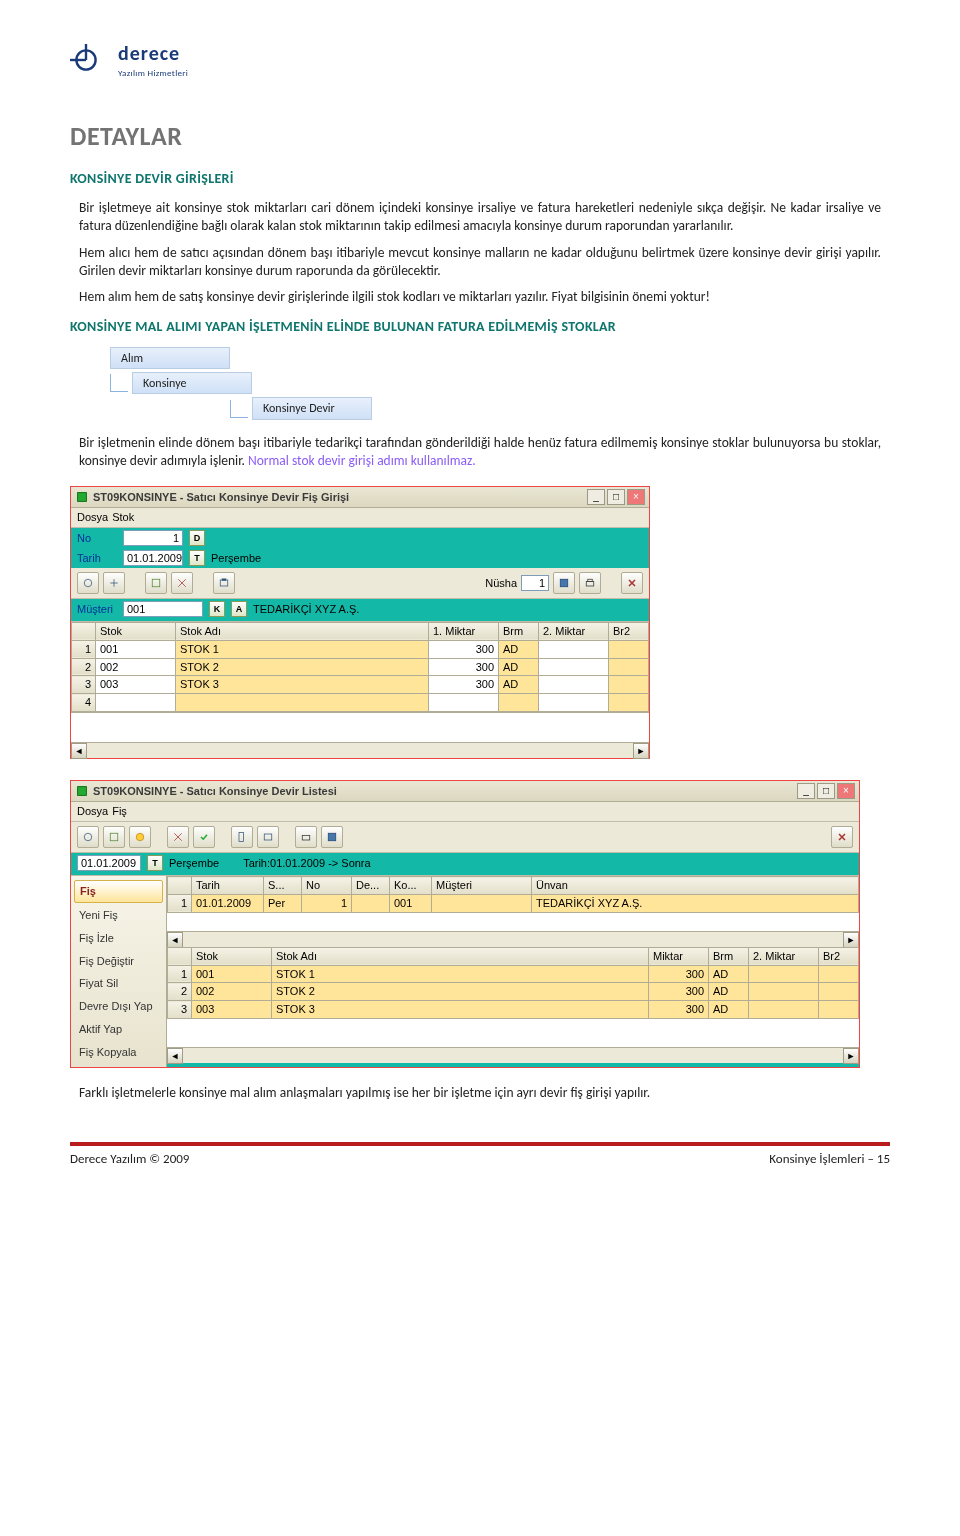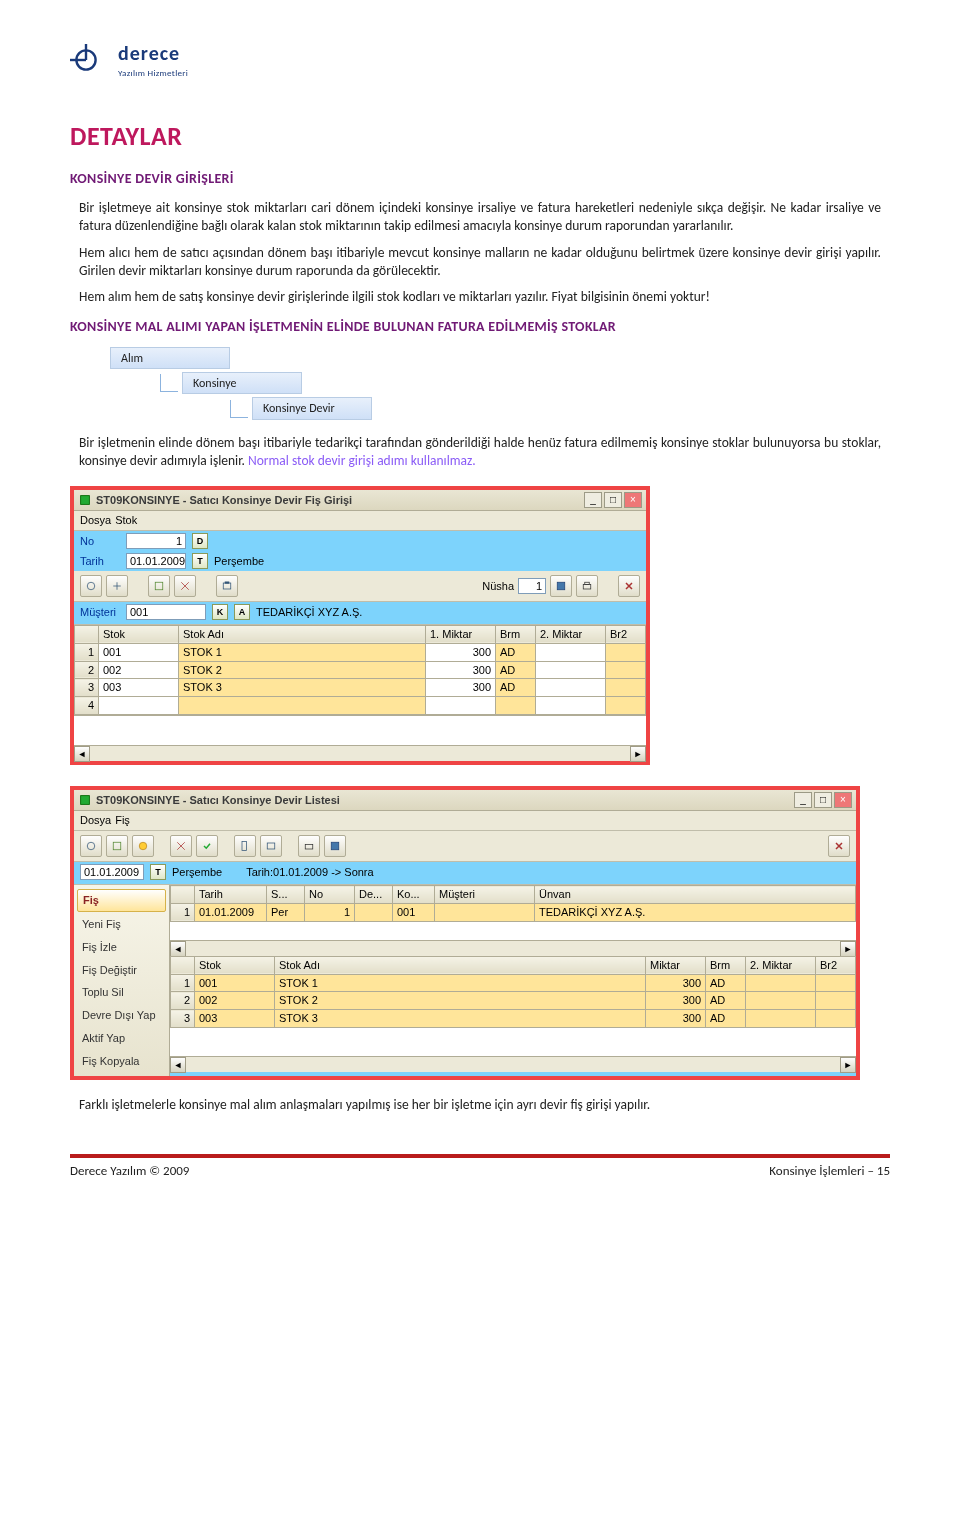--- a/index.html
+++ b/index.html
@@ -16,40 +16,40 @@
   .logo {
     display: flex;
     align-items: center;
     gap: 16px;
     margin-bottom: 40px;
   }
   .logo-svg { width: 32px; height: 32px; }
   .logo-text { display: flex; flex-direction: column; color: #1a3a7a; }
   .logo-brand { font-size: 20px; font-weight: bold; letter-spacing: 1px; }
   .logo-sub { font-size: 9px; letter-spacing: 0.3px; }
-  h1.title { color: #be185d; font-size: 26px; font-weight: bold; margin: 30px 0 16px 0; letter-spacing: 0.5px; }
-  h2.sub { color: #701a75; font-size: 14px; font-weight: bold; margin: 12px 0 10px 0; letter-spacing: 0.3px;}
+  h1.title { color: #737373; font-size: 26px; font-weight: bold; margin: 30px 0 16px 0; letter-spacing: 0.5px; }
+  h2.sub { color: #0f766e; font-size: 14px; font-weight: bold; margin: 12px 0 10px 0; letter-spacing: 0.3px;}
   p { margin: 8px 9px; text-align: justify; }
   .red { color: #8b5cf6; }
   .tree { margin: 10px 0 14px 40px; }
   .tree-row { display: flex; align-items: center; margin: 3px 0; }
   .tree-bar {
     background: linear-gradient(#e8f0fb, #cfe0f7);
     border: 1px solid #b8cce4;
     padding: 2px 10px;
     font-size: 12px;
     min-width: 120px;
   }
   .tree-connector {
     width: 18px; height: 18px; border-left: 1px solid #8cb3de; border-bottom: 1px solid #8cb3de; margin-right: 4px;
   }
   
   .win {
-    background: #7dd3fc;
-    border: 4px solid #ef4444;
+    background: #14b8a6;
+    border: 1px solid #ef4444;
     font-family: Tahoma, Arial, sans-serif;
     font-size: 11px;
     margin: 16px 0;
     color: #000;
   }
   .titlebar {
     display: flex; align-items: center; justify-content: space-between;
     background: linear-gradient(#e9e6d4, #dcd7bf);
     border-bottom: 1px solid #b0ac96;
     padding: 2px 4px;
@@ -111,21 +111,21 @@
 <p>Bir işletmeye ait konsinye stok miktarları cari dönem içindeki konsinye irsaliye ve fatura hareketleri nedeniyle sıkça değişir. Ne kadar irsaliye ve fatura düzenlendiğine bağlı olarak kalan stok miktarının takip edilmesi amacıyla konsinye durum raporundan yararlanılır.</p>
 <p>Hem alıcı hem de satıcı açısından dönem başı itibariyle mevcut konsinye malların ne kadar olduğunu belirtmek üzere konsinye devir girişi yapılır. Girilen devir miktarları konsinye durum raporunda da görülecektir.</p>
 <p>Hem alım hem de satış konsinye devir girişlerinde ilgili stok kodları ve miktarları yazılır. Fiyat bilgisinin önemi yoktur!</p>
 
 <h2 class="sub">KONSİNYE MAL ALIMI YAPAN İŞLETMENİN ELİNDE BULUNAN FATURA EDİLMEMİŞ STOKLAR</h2>
 
 <div class="tree">
   <div class="tree-row">
     <div class="tree-bar">Alım</div>
   </div>
-  <div class="tree-row" style="margin-left:50px;">
+  <div class="tree-row" style="">
     <div class="tree-connector"></div>
     <div class="tree-bar">Konsinye</div>
   </div>
   <div class="tree-row" style="margin-left:120px;">
     <div class="tree-connector"></div>
     <div class="tree-bar">Konsinye Devir</div>
   </div>
 </div>
 
 <p>
@@ -368,21 +368,21 @@
     <span style="margin-right:18px;">Perşembe</span>
     <span>Tarih:01.01.2009 -&gt; Sonra</span>
   </div>
 
   <div class="body-flex">
     <div class="sidebar">
       <div class="side-item active">Fiş</div>
       <div class="side-item">Yeni Fiş</div>
       <div class="side-item">Fiş İzle</div>
       <div class="side-item">Fiş Değiştir</div>
-      <div class="side-item">Toplu Sil</div>
+      <div class="side-item">Fiyat Sil</div>
       <div class="side-item">Devre Dışı Yap</div>
       <div class="side-item">Aktif Yap</div>
       <div class="side-item">Fiş Kopyala</div>
     </div>
     <div class="main-area">
       <table class="grid">
         <colgroup>
             <col style="width:24px">
             <col style="width:72px">
             <col style="width:38px">

